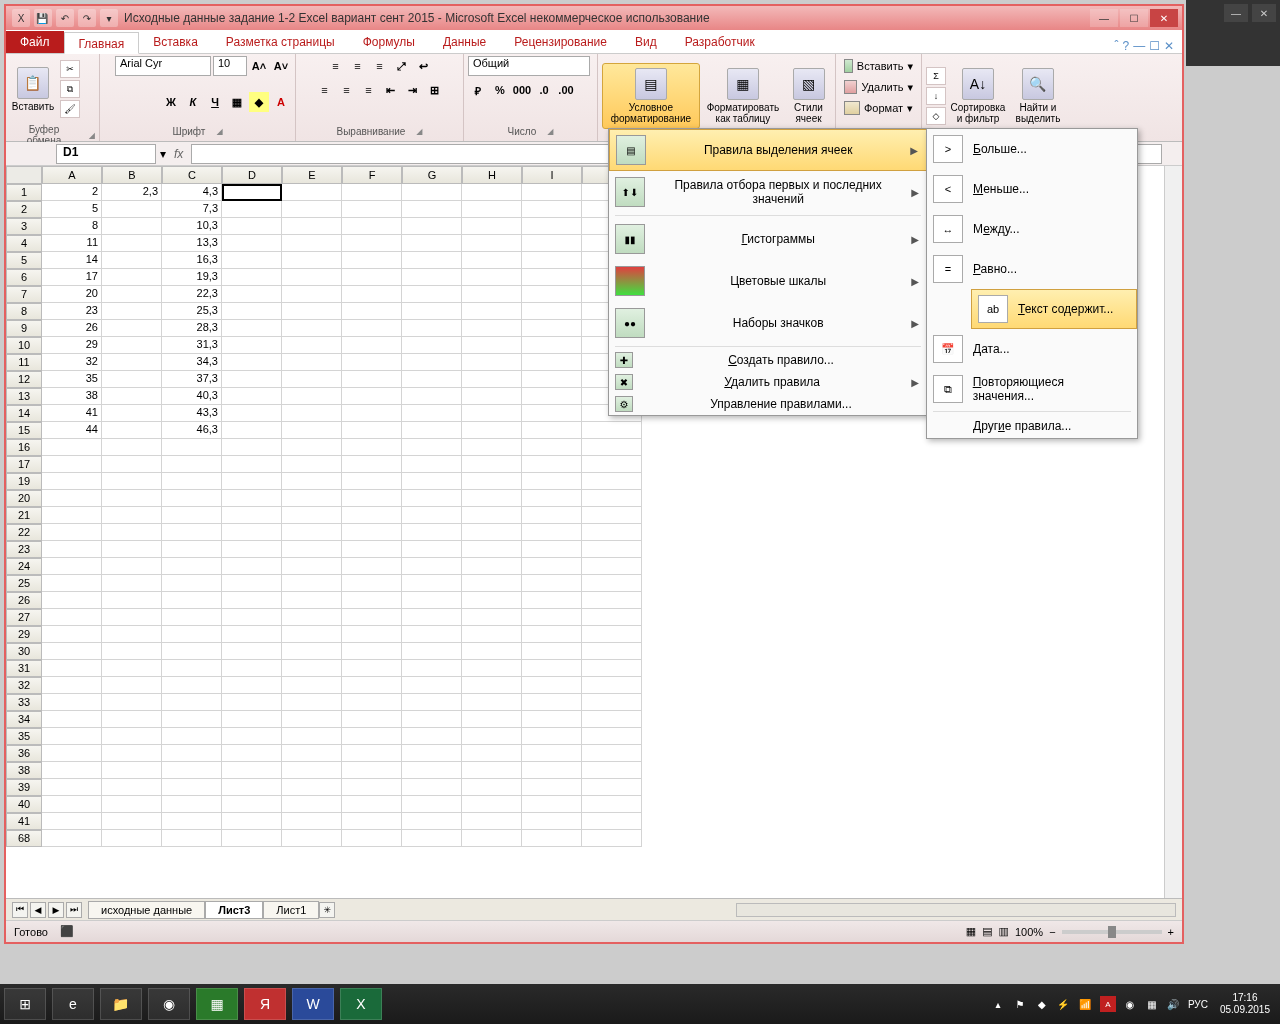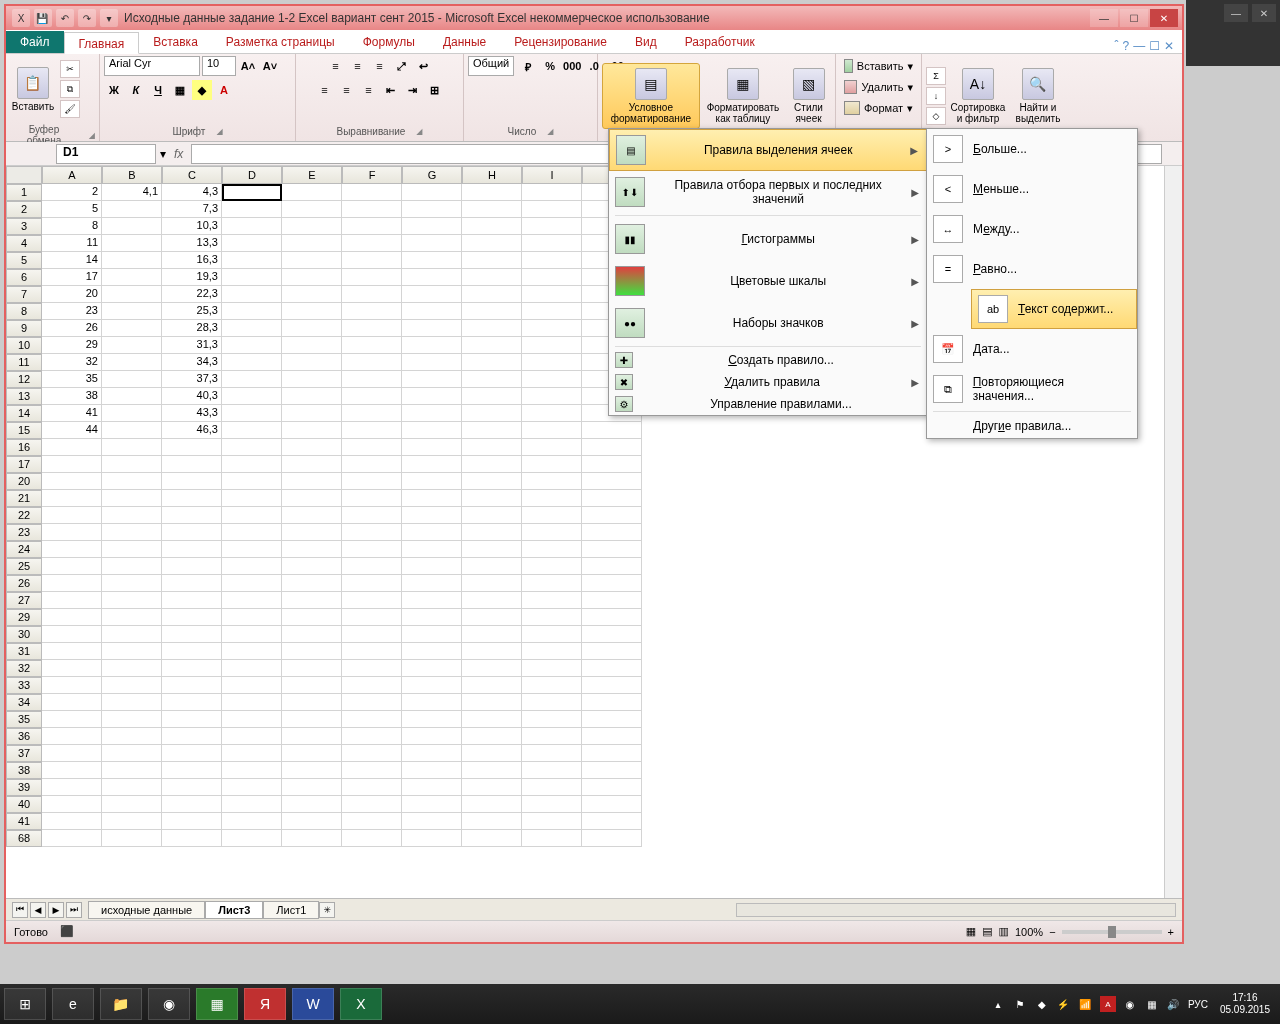--- a/index.html
+++ b/index.html
@@ -6,21 +6,21 @@
 body { background: #cccccc; width: 1280px; height: 1024px; overflow: hidden; position: relative; }
 .window { position: absolute; left: 4px; top: 4px; width: 1180px; height: 940px; background: #fff; border: 2px solid #e46060; display: flex; flex-direction: column; }
 .titlebar { height: 24px; background: linear-gradient(#f3b9b9,#e88686); display: flex; align-items: center; font-size: 12px; color: #333; }
 .titlebar-qat { display: flex; gap: 4px; padding: 0 6px; align-items: center; }
 .qat-btn { width: 18px; height: 18px; background: rgba(255,255,255,0.3); border-radius: 2px; display: flex; align-items: center; justify-content: center; font-size: 10px; }
 .titlebar-text { flex: 1; text-align: left; }
 .titlebar-ctrls { display: flex; gap: 2px; padding-right: 4px; }
 .tctrl { width: 28px; height: 18px; background: rgba(255,255,255,0.2); display: flex; align-items: center; justify-content: center; font-size: 10px; }
 .tctrl.close { background: #c84444; color: #fff; }
 .ribbon-tabs { height: 24px; background: #fff; display: flex; align-items: end; font-size: 12px; border-bottom: 1px solid #ccc; }
-.file-tab { background: #0f766e; color: #fff; padding: 4px 14px; height: 22px; }
+.file-tab { background: #b91c1c; color: #fff; padding: 4px 14px; height: 22px; }
 .rtab { padding: 4px 14px; height: 22px; color: #b91c1c; }
 .rtab.active { background: #fff; border: 1px solid #ccc; border-bottom: 1px solid #fff; margin-bottom: -1px; }
 .ribbon-right { margin-left: auto; display: flex; gap: 4px; padding-right: 8px; color: #5a8fc7; font-size: 12px; }
 .ribbon { height: 88px; background: linear-gradient(#f8f0f0,#f0e4e4); display: flex; border-bottom: 1px solid #bbb; font-size: 11px; }
 .group { border-right: 1px solid #d4c4c4; display: flex; flex-direction: column; padding: 2px 4px; }
 .group-body { flex: 1; display: flex; align-items: center; gap: 4px; }
 .group-label { text-align: center; font-size: 10px; color: #555; padding: 2px 0; display: flex; justify-content: center; align-items: center; gap: 11px; }
 .glaunch { font-size: 8px; color: #888; }
 .big-btn { display: flex; flex-direction: column; align-items: center; justify-content: center; width: 46px; height: 66px; font-size: 10px; text-align: center; }
 .big-btn.active { background: linear-gradient(#ffe89b,#ffc95a); border: 1px solid #d4a53c; border-radius: 3px; }
@@ -134,21 +134,21 @@
           <div class="mini-btn">🖌</div>
         </div>
       </div>
       <div class="group-label">
           <span>Буфер обмена</span>
           <span class="glaunch">◢</span>
         </div>
     </div>
 
     <div class="group" style="width:196px">
-      <div class="group-body" style="flex-direction:column;align-items:flex-start;gap:4px">
+      <div class="group-body" style="flex-direction:column;align-items:flex-end;gap:16px">
         <div class="font-row">
           <div class="font-sel" style="width:96px">Arial Cyr</div>
           <div class="font-sel" style="width:34px">10</div>
           <div class="fmt-btn">A˄</div>
           <div class="fmt-btn">A˅</div>
         </div>
         <div class="font-row">
           <div class="fmt-btn">Ж</div>
           <div class="fmt-btn" style="font-style:italic">К</div>
           <div class="fmt-btn" style="text-decoration:underline">Ч</div>
@@ -181,21 +181,21 @@
           <div class="fmt-btn">⊞</div>
         </div>
       </div>
       <div class="group-label">
           <span>Выравнивание</span>
           <span class="glaunch">◢</span>
         </div>
     </div>
 
     <div class="group" style="width:134px">
-      <div class="group-body" style="gap:4px;align-items:start">
+      <div class="group-body" style="flex-direction:column;gap:4px;align-items:start">
         <div class="font-sel" style="width:122px">Общий</div>
         <div class="font-row">
           <div class="fmt-btn">₽</div>
           <div class="fmt-btn">%</div>
           <div class="fmt-btn">000</div>
           <div class="fmt-btn">.0</div>
           <div class="fmt-btn">.00</div>
         </div>
       </div>
       <div class="group-label">
@@ -270,21 +270,21 @@
         <div class="ch">F</div>
         <div class="ch">G</div>
         <div class="ch">H</div>
         <div class="ch">I</div>
         <div class="ch">J</div>
       </div>
       <div class="rows" id="rows">
           <div class="row">
             <div class="rh">1</div>
   <div class="cell">2</div>
-  <div class="cell">4,1</div>
+  <div class="cell">2,3</div>
   <div class="cell">4,3</div>
   <div class="cell selected"></div>
   <div class="cell"></div>
   <div class="cell"></div>
   <div class="cell"></div>
   <div class="cell"></div>
   <div class="cell"></div>
   <div class="cell"></div>
           </div>
           <div class="row">
@@ -489,20 +489,33 @@
             <div class="cell"></div>
             <div class="cell"></div>
             <div class="cell"></div>
             <div class="cell"></div>
             <div class="cell"></div>
             <div class="cell"></div>
             <div class="cell"></div>
             <div class="cell"></div>
           </div>
           <div class="row">
+            <div class="rh">19</div>
+            <div class="cell"></div>
+            <div class="cell"></div>
+            <div class="cell"></div>
+            <div class="cell"></div>
+            <div class="cell"></div>
+            <div class="cell"></div>
+            <div class="cell"></div>
+            <div class="cell"></div>
+            <div class="cell"></div>
+            <div class="cell"></div>
+          </div>
+          <div class="row">
             <div class="rh">20</div>
             <div class="cell"></div>
             <div class="cell"></div>
             <div class="cell"></div>
             <div class="cell"></div>
             <div class="cell"></div>
             <div class="cell"></div>
             <div class="cell"></div>
             <div class="cell"></div>
             <div class="cell"></div>
@@ -685,33 +698,20 @@
             <div class="cell"></div>
             <div class="cell"></div>
             <div class="cell"></div>
             <div class="cell"></div>
             <div class="cell"></div>
             <div class="cell"></div>
             <div class="cell"></div>
           </div>
           <div class="row">
             <div class="rh">36</div>
-            <div class="cell"></div>
-            <div class="cell"></div>
-            <div class="cell"></div>
-            <div class="cell"></div>
-            <div class="cell"></div>
-            <div class="cell"></div>
-            <div class="cell"></div>
-            <div class="cell"></div>
-            <div class="cell"></div>
-            <div class="cell"></div>
-          </div>
-          <div class="row">
-            <div class="rh">37</div>
             <div class="cell"></div>
             <div class="cell"></div>
             <div class="cell"></div>
             <div class="cell"></div>
             <div class="cell"></div>
             <div class="cell"></div>
             <div class="cell"></div>
             <div class="cell"></div>
             <div class="cell"></div>
             <div class="cell"></div>

